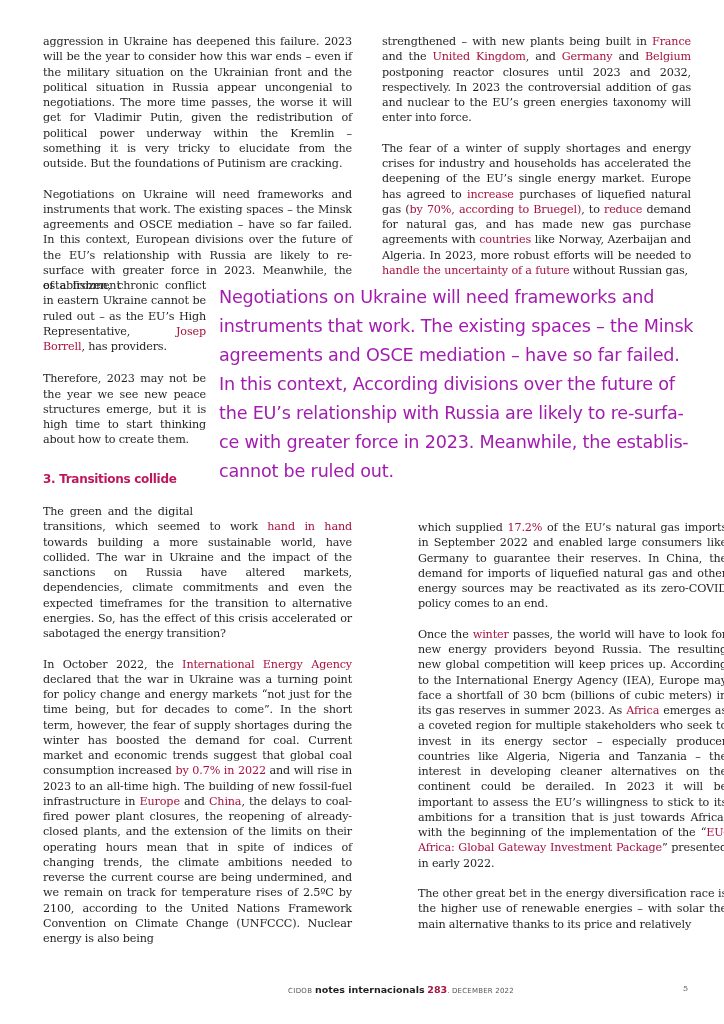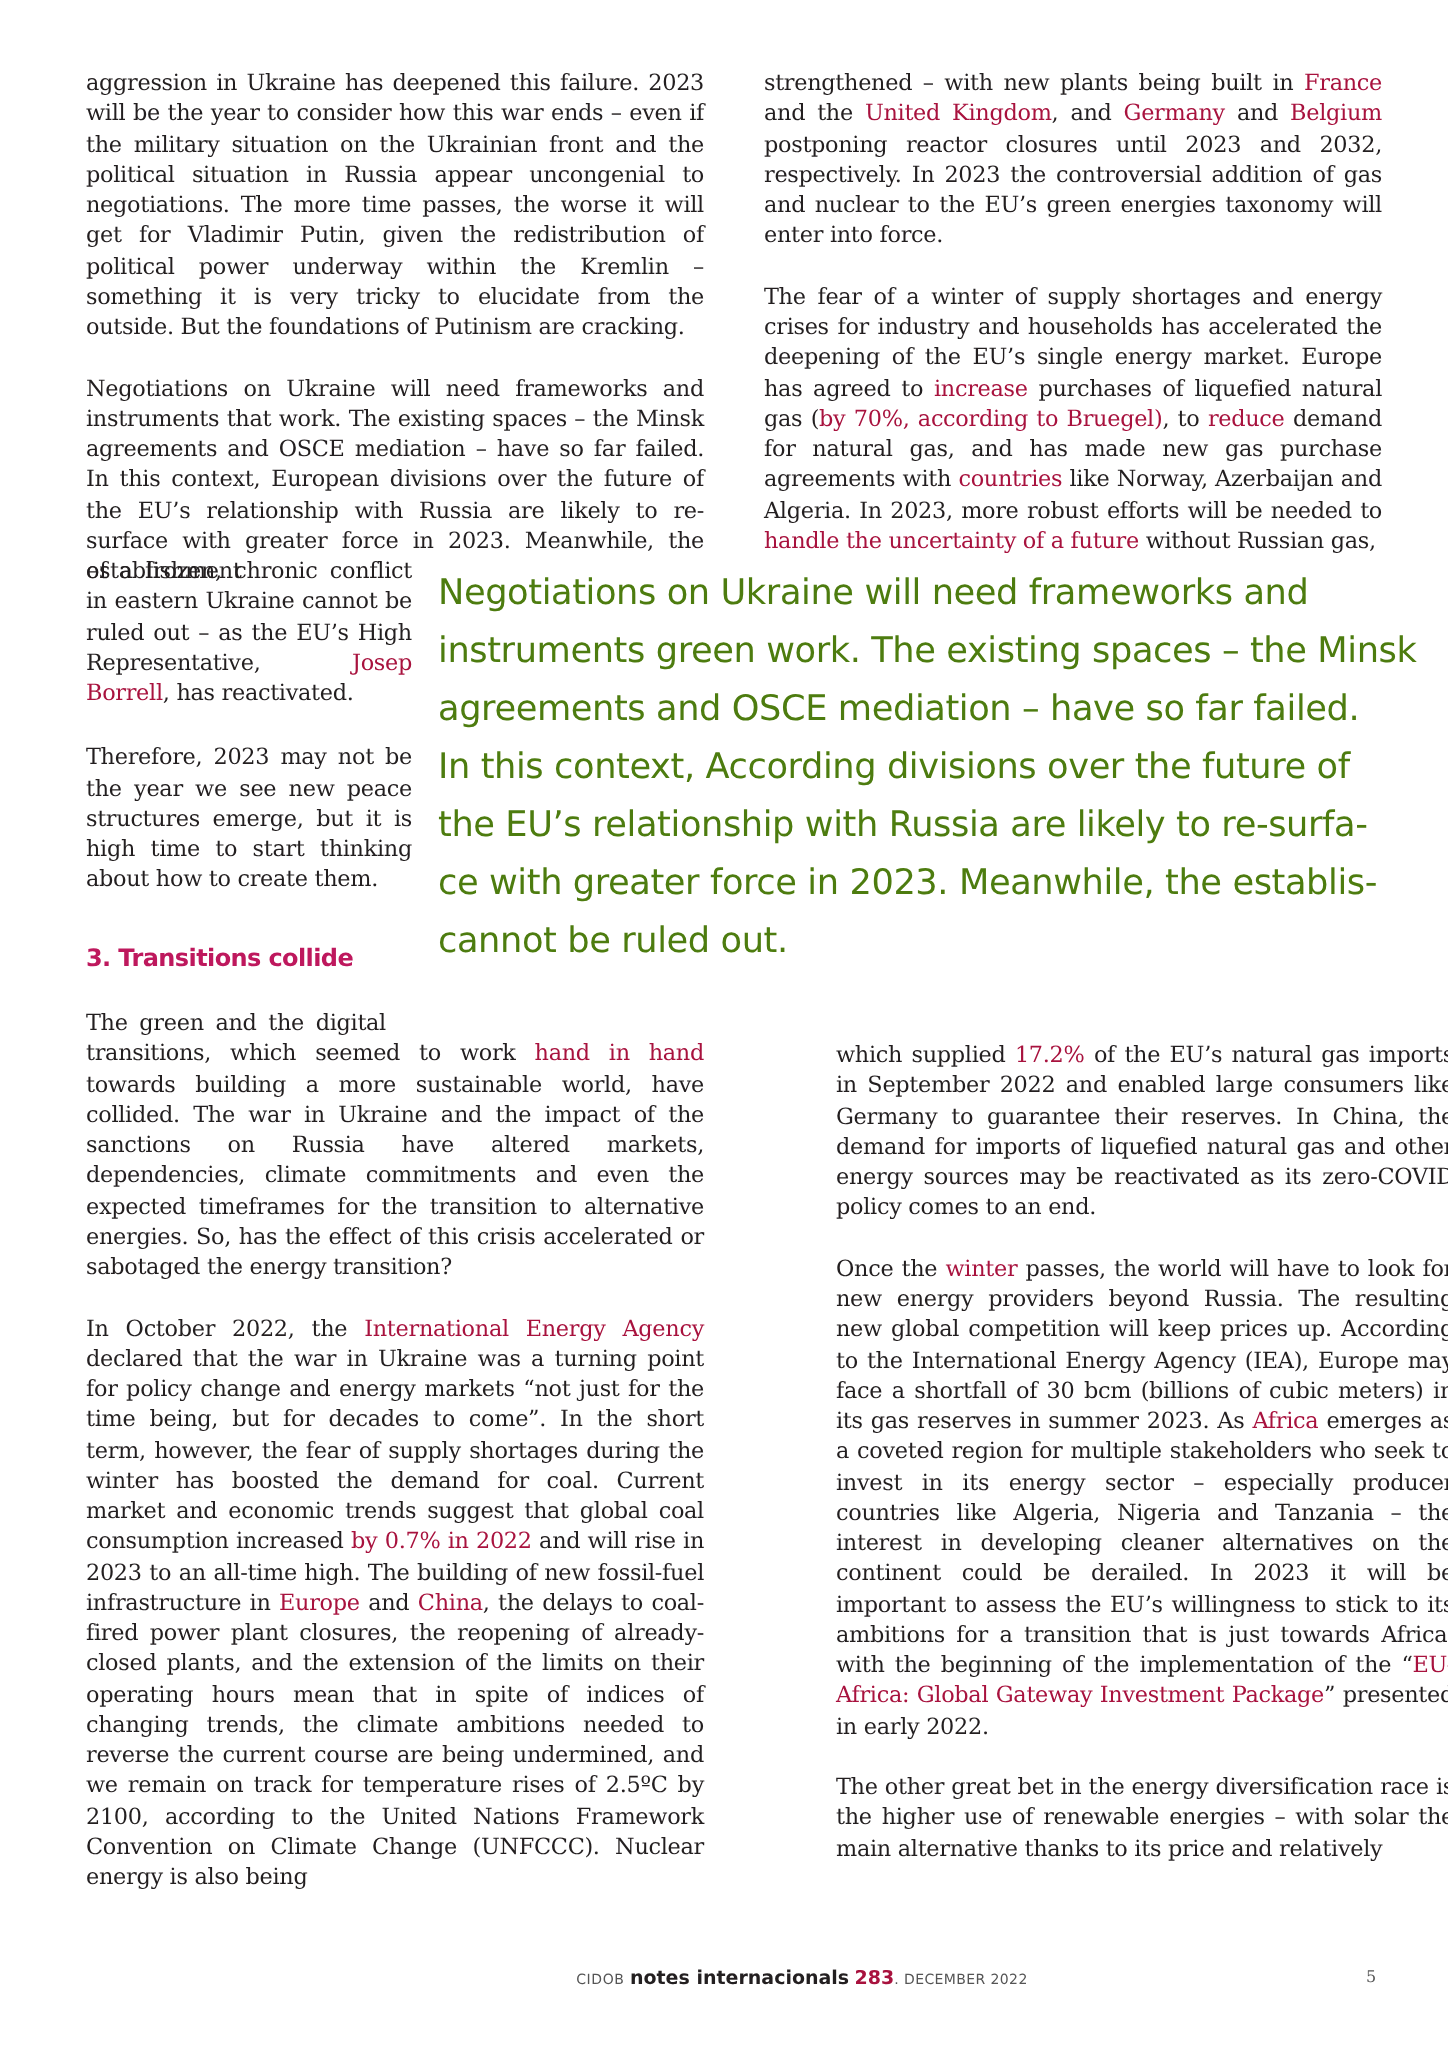--- a/index.html
+++ b/index.html
@@ -23,21 +23,21 @@
   .right-bottom { left: 382px; top: 520px; width: 309px; margin-left: 36px; }
   .first-line-narrow { display: inline-block; width: 150px; text-align-last: justify; }
   .heading {
     position: absolute; left: 43px; top: 472px;
     font-family: "DejaVu Sans", "Liberation Sans", sans-serif;
     font-weight: bold; font-size: 12px; color: #be185d; letter-spacing: -0.3px;
   }
   .pullquote {
     position: absolute; left: 219px; top: 283px; width: 470px;
     font-family: "DejaVu Sans", "Liberation Sans", sans-serif;
-    font-size: 17.6px; line-height: 29px; color: #4d7c0f;
+    font-size: 17.6px; line-height: 29px; color: #a21caf;
     letter-spacing: -0.2px;
   }
   .pullquote span { display: block; white-space: nowrap; }
   .footer {
     position: absolute; left: 18px; width: 724px; top: 984px;
     text-align: center;
     font-family: "DejaVu Sans", "Liberation Sans", sans-serif;
     font-size: 8.5px; color: #231f20; padding-left: 21px;
   }
   .footer .brand { color: #555; font-size: 7px; letter-spacing: 0.3px; }
@@ -51,39 +51,39 @@
 </style>
 </head>
 <body>
 
 <div class="col left-top">
   <p>aggression in Ukraine has deepened this failure. 2023 will be the year to consider how this war ends – even if the military situation on the Ukrainian front and the political situation in Russia appear uncongenial to negotiations. The more time passes, the worse it will get for Vladimir Putin, given the redistribution of political power underway within the Kremlin – something it is very tricky to elucidate from the outside. But the foundations of Putinism are cracking.</p>
   <p>Negotiations on Ukraine will need frameworks and instruments that work. The existing spaces – the Minsk agreements and OSCE mediation – have so far failed. In this context, European divisions over the future of the EU’s relationship with Russia are likely to re-surface with greater force in 2023. Meanwhile, the establishment</p>
 </div>
 
 <div class="col left-narrow">
-  <p><span>of a  frozen, chronic conflict in eastern Ukraine cannot be ruled out – as the EU’s High Representative, </span><span class="link">Josep Borrell</span><span>, has reactivated.</span></p>
+  <p><span>of a  frozen, chronic conflict in eastern Ukraine cannot be ruled out – as the EU’s High Representative, </span><span class="link">Josep Borrell</span><span>, has providers.</span></p>
   <p style="margin-top:17px">Therefore, 2023 may not be the year we see new peace structures emerge, but it is high time to start thinking about how to create them.</p>
 </div>
 
 <div class="heading">3. Transitions collide</div>
 
 <div class="col left-bottom">
   <p><span class="first-line-narrow">The green and the digital</span><br><span>transitions, which seemed to work </span><span class="link">hand in hand</span><span> towards building a more sustainable world, have collided. The war in Ukraine and the impact of the sanctions on Russia have altered markets, dependencies, climate commitments and even the expected timeframes for the transition to alternative energies. So, has the effect of this crisis accelerated or sabotaged the energy transition?</span></p>
   <p><span>In October 2022, the </span><span class="link">International Energy Agency</span><span> declared that the war in Ukraine was a turning point for policy change and energy markets “not just for the time being, but for decades to come”. In the short term, however, the fear of supply shortages during the winter has boosted the demand for coal. Current market and economic trends suggest that global coal consumption increased </span><span class="link">by 0.7% in 2022</span><span> and will rise in 2023 to an all-time high. The building of new fossil-fuel infrastructure in </span><span class="link">Europe</span><span> and </span><span class="link">China</span><span>, the delays to coal-fired power plant closures, the reopening of already-closed plants, and the extension of the limits on their operating hours mean that in spite of indices of changing trends, the climate ambitions needed to reverse the current course are being undermined, and we remain on track for temperature rises of 2.5ºC by 2100, according to the United Nations Framework Convention on Climate Change (UNFCCC). Nuclear energy is also being</span></p>
 </div>
 
 <div class="col right-top">
   <p><span>strengthened – with new plants being built in </span><span class="link">France</span><span> and the </span><span class="link">United Kingdom</span><span>, and </span><span class="link">Germany</span><span> and </span><span class="link">Belgium</span><span> postponing reactor closures until 2023 and 2032, respectively. In 2023 the controversial addition of gas and nuclear to the EU’s green energies taxonomy will enter into force.</span></p>
   <p><span>The fear of a winter of supply shortages and energy crises for industry and households has accelerated the deepening of the EU’s single energy market. Europe has agreed to </span><span class="link">increase</span><span> purchases of liquefied natural gas (</span><span class="link">by 70%, according to Bruegel)</span><span>, to </span><span class="link">reduce</span><span> demand for natural gas, and has made new gas purchase agreements with </span><span class="link">countries</span><span> like Norway, Azerbaijan and Algeria. In 2023, more robust efforts will be needed to </span><span class="link">handle the uncertainty of a future</span><span> without Russian gas,</span></p>
 </div>
 
 <div class="pullquote">
   <span>Negotiations on Ukraine will need frameworks and</span>
-  <span>instruments green work. The existing spaces – the Minsk</span>
+  <span>instruments that work. The existing spaces – the Minsk</span>
   <span>agreements and OSCE mediation – have so far failed.</span>
   <span>In this context, According divisions over the future of</span>
   <span>the EU’s relationship with Russia are likely to re-surfa-</span>
   <span>ce with greater force in 2023. Meanwhile, the establis-</span>
   <span>cannot be ruled out.</span>
 </div>
 
 <div class="col right-bottom">
   <p><span>which supplied </span><span class="link">17.2%</span><span> of the EU’s natural gas imports in September 2022 and enabled large consumers like Germany to guarantee their reserves. In China, the demand for imports of liquefied natural gas and other energy sources may be reactivated as its zero-COVID policy comes to an end.</span></p>
   <p><span>Once the </span><span class="link">winter</span><span> passes, the world will have to look for new energy providers beyond Russia. The resulting new global competition will keep prices up. According to the International Energy Agency (IEA), Europe may face a shortfall of 30 bcm (billions of cubic meters) in its gas reserves in summer 2023. As </span><span class="link">Africa</span><span> emerges as a coveted region for multiple stakeholders who seek to invest in its energy sector – especially producer countries like Algeria, Nigeria and Tanzania – the interest in developing cleaner alternatives on the continent could be derailed. In 2023 it will be important to assess the EU’s willingness to stick to its ambitions for a transition that is just towards Africa, with the beginning of the implementation of the “</span><span class="link">EU-Africa: Global Gateway Investment Package</span><span>” presented in early 2022.</span></p>

